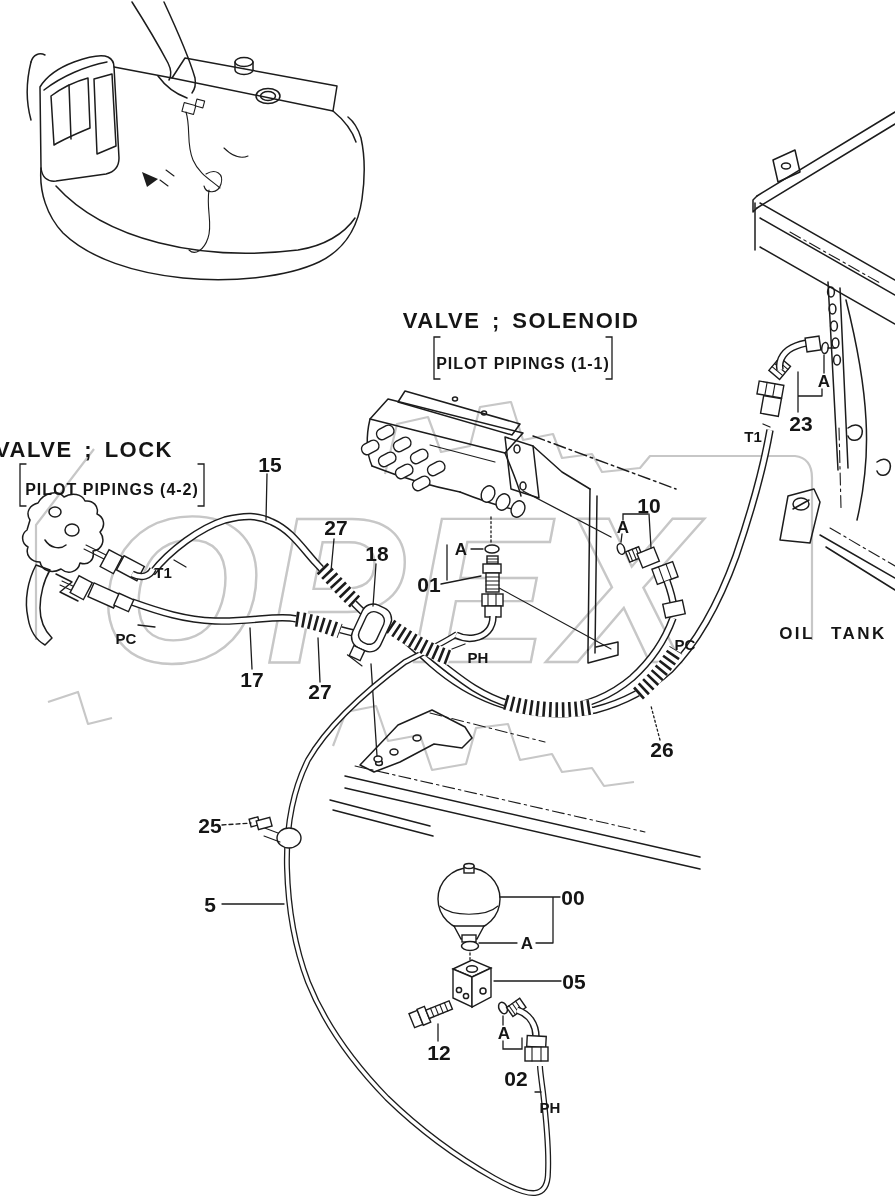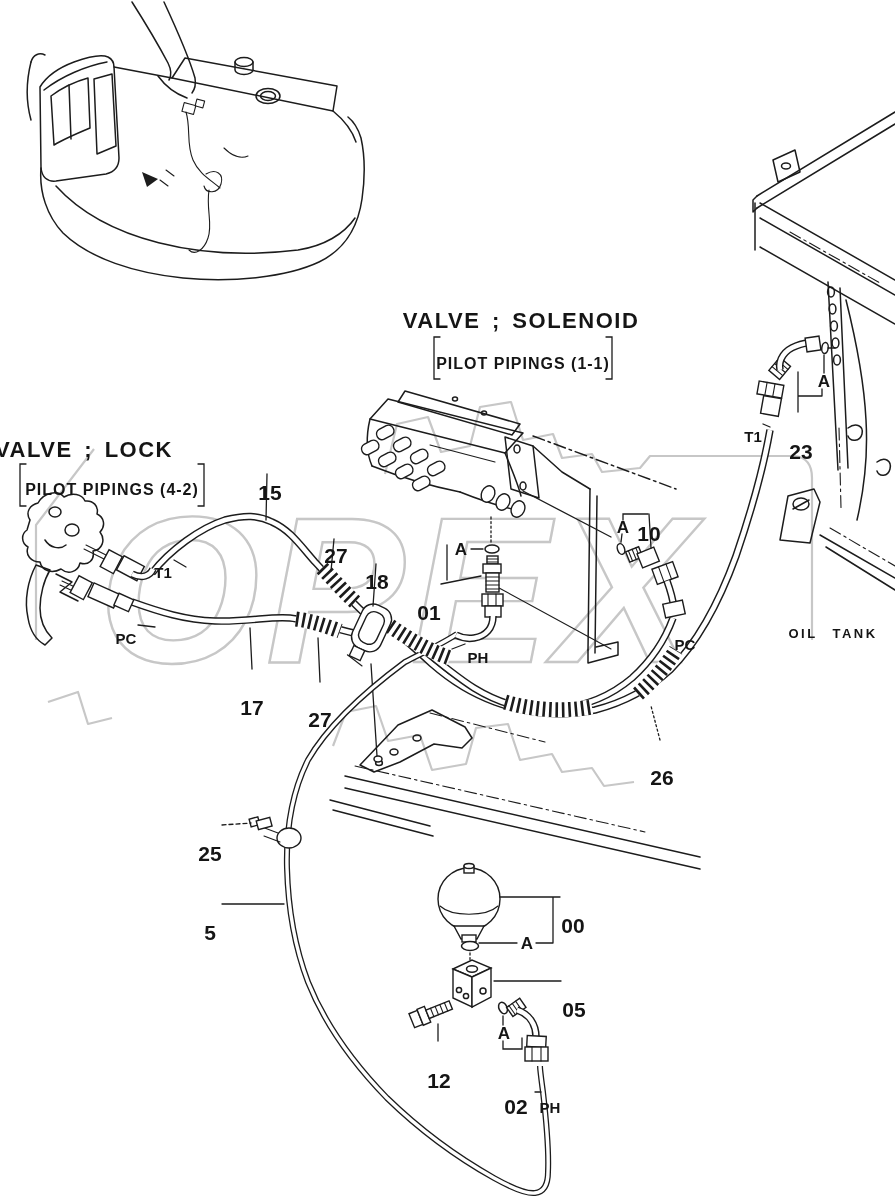--- a/index.html
+++ b/index.html
@@ -1,26 +1,26 @@
 <!DOCTYPE html>
 <html><head>
 <meta charset="utf-8">
 <style>
   html,body{margin:0;padding:0;background:#fff;}
   #stage{position:relative;width:895px;height:1200px;background:#fff;overflow:hidden;
          font-family:"Liberation Sans", sans-serif;}
   svg{position:absolute;left:0;top:0;}
   .lbl{position:absolute;transform:translate(-50%,-50%);white-space:nowrap;color:#151515;
        font-weight:bold;line-height:1;}
-  .num{font-size:21px;margin-top:28px;}
+  .num{font-size:21px;}
   .ref{font-size:17px;}
   .port{font-size:15px;margin-top:15px;}
   .title{font-size:22px;letter-spacing:1.5px;word-spacing:4px;}
   .subtitle{font-size:16px;letter-spacing:1px;}
-  .tank-title{font-size:13px;letter-spacing:2.5px;word-spacing:9px;}
+  .tank-title{font-size:17px;letter-spacing:2.5px;word-spacing:9px;}
   
   .ln{fill:none;stroke:#1c1c1c;stroke-width:1.5;stroke-linecap:round;stroke-linejoin:round;}
   .thin{stroke-width:1.1;}
   .ldr{fill:none;stroke:#1c1c1c;stroke-width:1.3;stroke-linecap:round;}
   .dash{stroke-dasharray:4 3;}
   .dots{stroke-dasharray:2 2.6;}
   .dashdot{stroke-dasharray:12 4 2.5 4;}
   .fit{fill:#fff;stroke:#1c1c1c;stroke-width:1.4;}
   .oring{fill:#fff;stroke:#1c1c1c;stroke-width:1.5;}
   .tube-out{fill:none;stroke:#1c1c1c;stroke-width:7.5;}

